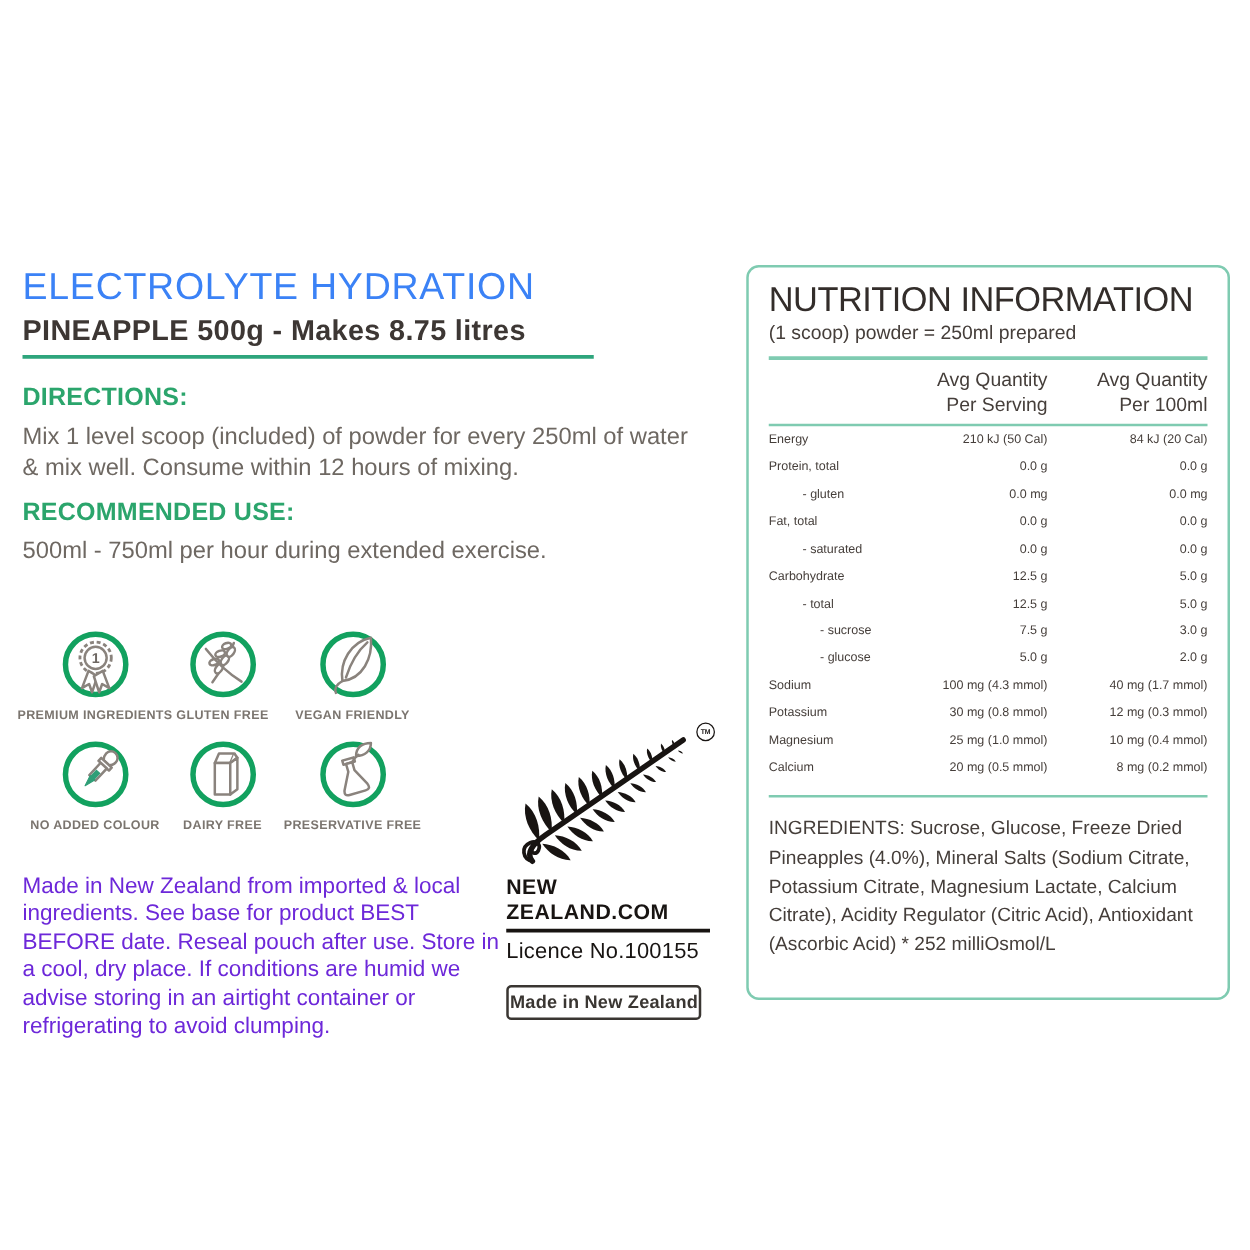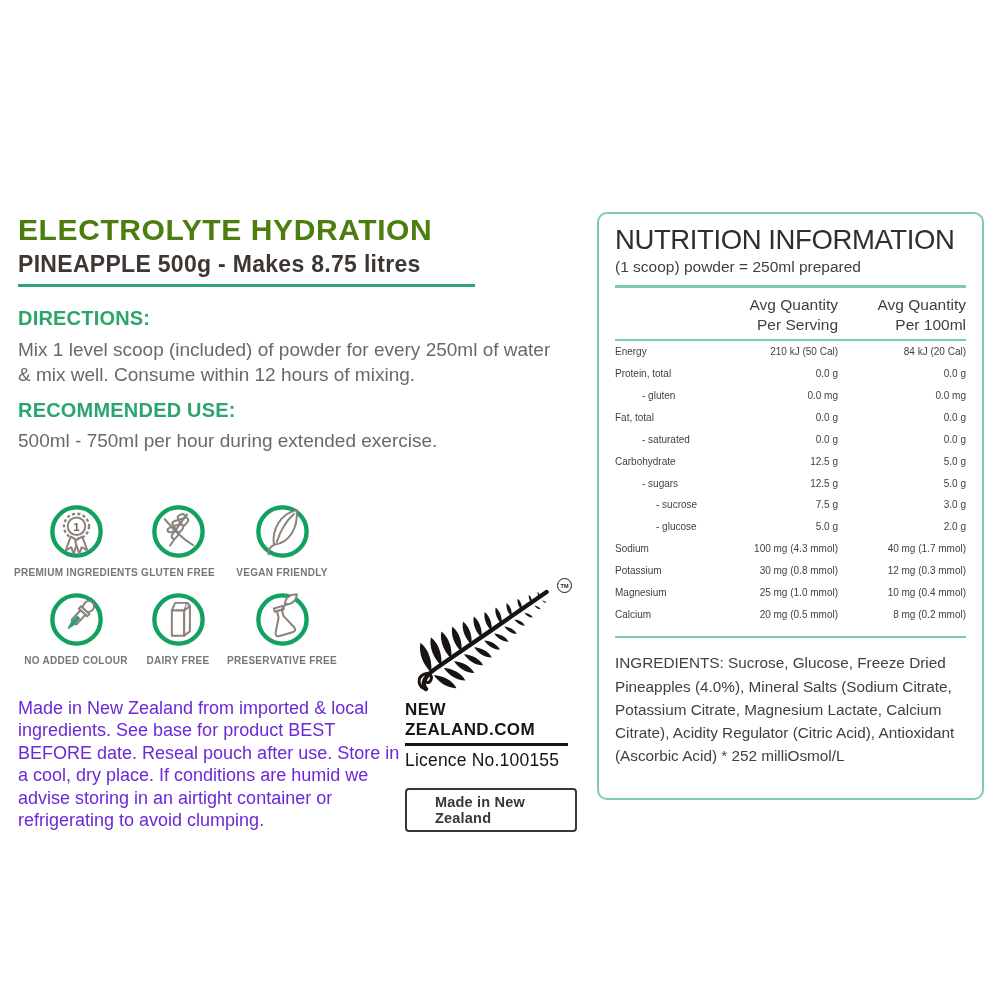--- a/index.html
+++ b/index.html
@@ -3,21 +3,21 @@
 <meta charset="utf-8">
 <style>
   html,body{margin:0;padding:0;}
   body{
     width:1000px;height:1000px;background:#ffffff;position:relative;
     font-family:"Liberation Sans", sans-serif;color:#3d3734;overflow:hidden;
   }
   .abs{position:absolute;}
 
   
-  .title{left:18px;top:213px;font-size:30px;font-weight:bold;letter-spacing:.6px;color:#4d7c0f;}
+  .title{left:18px;top:213px;font-size:30px;font-weight:normal;letter-spacing:.6px;color:#3b82f6;}
   .subtitle{left:18px;top:251px;font-size:23px;font-weight:bold;letter-spacing:.3px;color:#3d3734;}
   .rule{left:18px;top:284px;width:457px;height:3px;background:#2ea57c;}
   .sec-h{font-size:20px;font-weight:bold;color:#2ba56c;letter-spacing:.2px;}
   .dir-h{left:18px;top:307px;}
   .body-t{font-size:19px;color:#6e6862;line-height:25px;}
   .dir-t{left:18px;top:337px;width:545px;}
   .rec-h{left:18px;top:399px;}
   .rec-t{left:18px;top:428px;width:545px;}
 
   
@@ -36,21 +36,21 @@
   
   .fern-block{left:405px;top:578px;width:172px;}
   .fern-svg{width:166px;height:118px;display:block;}
   .tm-badge{position:absolute;left:152px;top:0px;width:13px;height:13px;border:1.4px solid #181412;
     border-radius:50%;font-size:5.5px;font-weight:bold;color:#181412;display:flex;align-items:center;
     justify-content:center;letter-spacing:0;}
   .nz-site{font-size:17px;font-weight:bold;color:#181412;letter-spacing:.4px;margin-top:4px;}
   .nz-line{width:163px;height:2.5px;background:#181412;margin-top:3px;}
   .nz-lic{font-size:17.5px;font-weight:normal;color:#181412;letter-spacing:.2px;margin-top:4px;}
   .made-box{display:inline-block;margin-top:17px;border:2px solid #3a3632;border-radius:4px;
-    padding:4px 28px;font-size:14.5px;font-weight:bold;color:#3a3632;letter-spacing:.2px;}
+    padding:4px 1px;font-size:14.5px;font-weight:bold;color:#3a3632;letter-spacing:.2px;}
 
   
   .panel{left:597px;top:212px;width:387px;height:588px;border:2px solid #7fcbb1;border-radius:10px;
     box-sizing:border-box;padding:10px 16px 0 16px;color:#453e3a;}
   .n-title{font-size:27.5px;letter-spacing:-.4px;color:#332d2a;white-space:nowrap;}
   .n-serv{display:flex;justify-content:space-between;font-size:15.5px;margin-top:3px;}
   .n-note{font-size:15.5px;margin-top:2px;}
   .n-sep{height:2.6px;background:#7fcbb1;}
   .sep1{margin-top:9px;} .sep2{margin-top:4px;} .sep3{margin-top:5px;}
   .n-headrow{display:grid;grid-template-columns:85px 138px 128px;margin-top:7px;font-size:15.5px;line-height:20px;}
@@ -230,21 +230,21 @@
         <span class="c1 ind1">- saturated</span>
         <span class="c2">0.0 g</span>
         <span class="c3">0.0 g</span>
       </div>
       <div class="nrow">
         <span class="c1">Carbohydrate</span>
         <span class="c2">12.5 g</span>
         <span class="c3">5.0 g</span>
       </div>
       <div class="nrow">
-        <span class="c1 ind1">- sugars</span>
+        <span class="c1 ind1">- total</span>
         <span class="c2">12.5 g</span>
         <span class="c3">5.0 g</span>
       </div>
       <div class="nrow">
         <span class="c1 ind2">- sucrose</span>
         <span class="c2">7.5 g</span>
         <span class="c3">3.0 g</span>
       </div>
       <div class="nrow">
         <span class="c1 ind2">- glucose</span>

